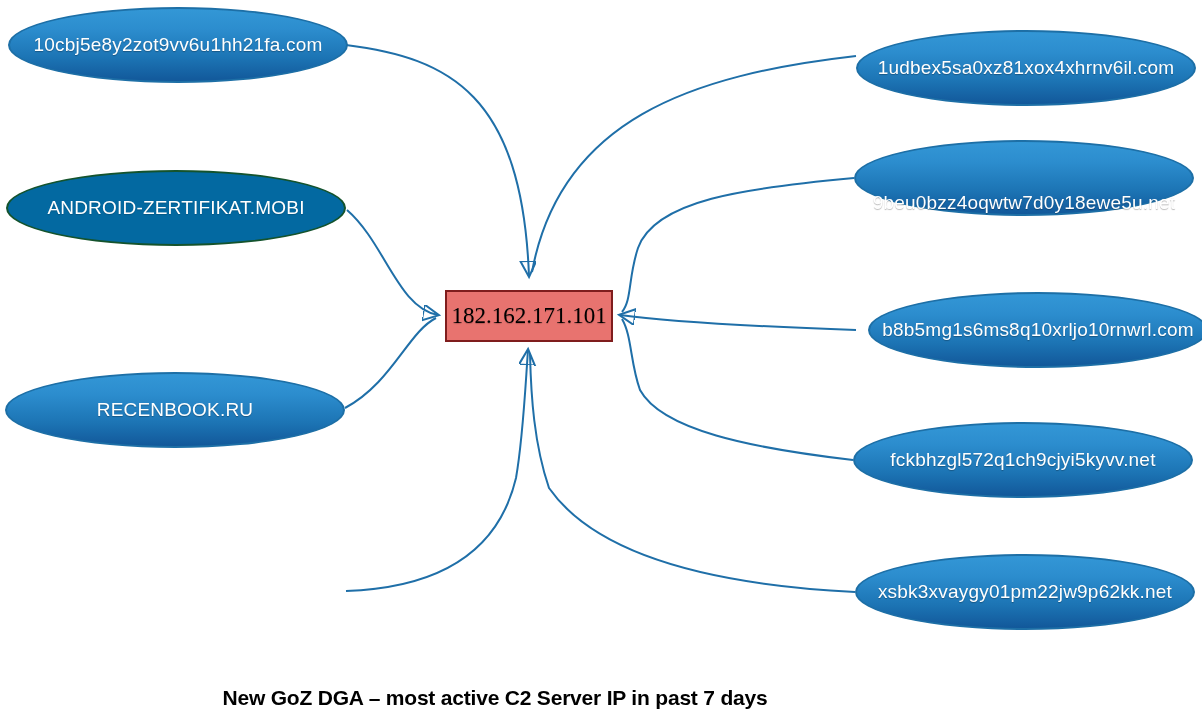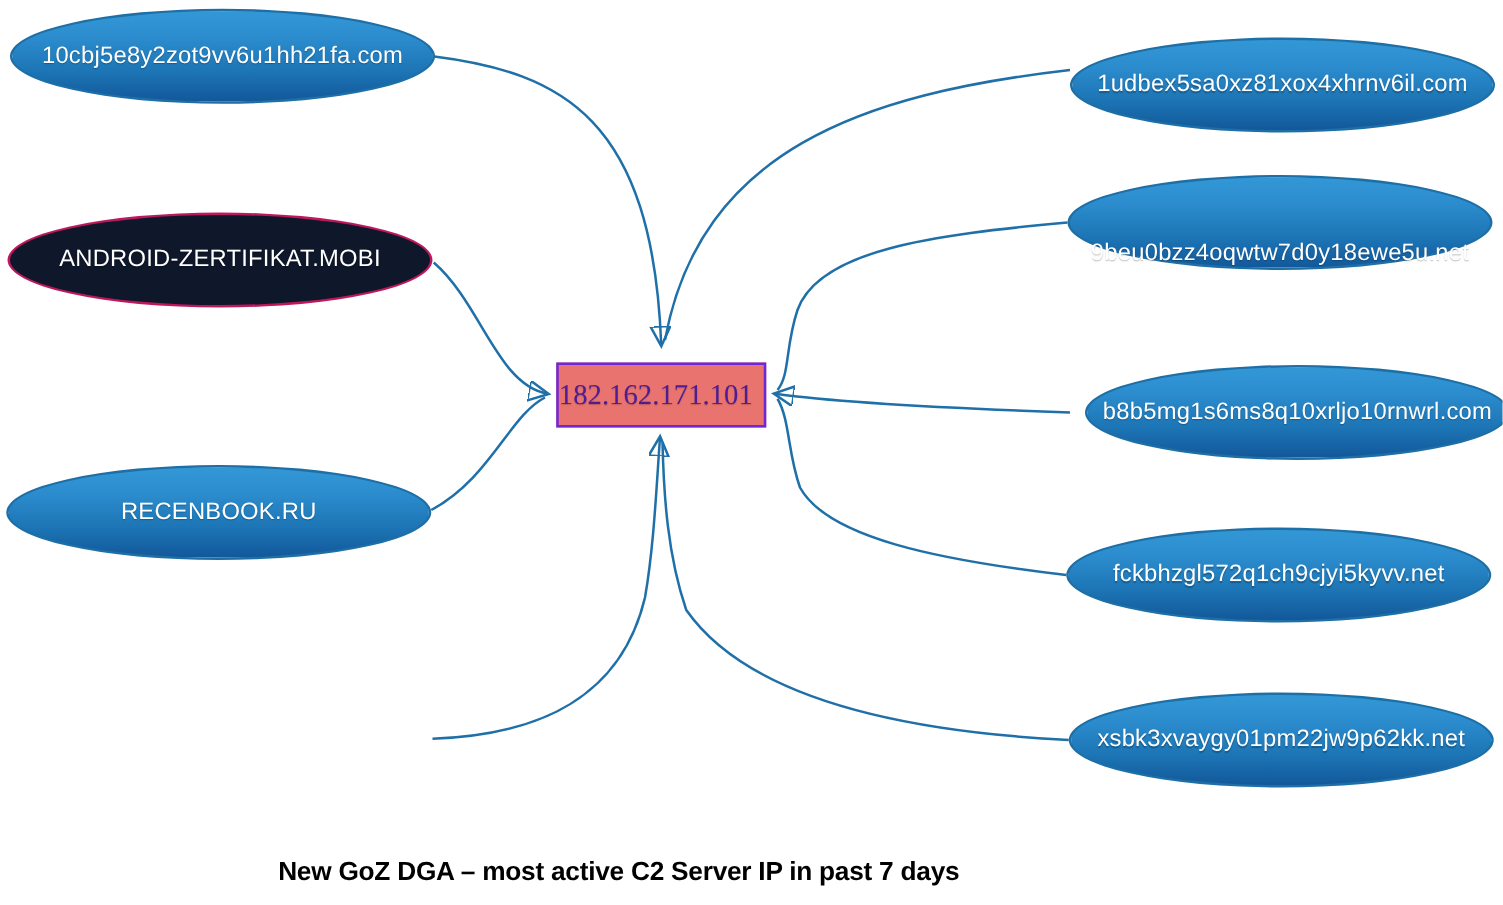--- a/index.html
+++ b/index.html
@@ -23,42 +23,42 @@
     font-size:19px;
     letter-spacing:0.2px;
     text-shadow:0 1px 1px rgba(0,0,0,0.28);
     box-sizing:border-box;
   }
   .node.blue{
     background:linear-gradient(180deg,#3397d6 0%,#2c8dce 28%,#1c74b4 68%,#12589a 100%);
     border:2px solid #1d6fa6;
   }
   .node.pink{
-    background:#0f172a;
-    border:2px solid #be185d;
+    background:#0369a1;
+    border:2px solid #14532d;
     text-shadow:0 1px 1px rgba(0,0,0,0.18);
   }
   .n0{left:8px;top:7px;}
   .n1{left:856px;top:30px;}
   .n2{left:6px;top:170px;}
   .n3{left:854px;top:140px;align-items:flex-end;}
   .n4{left:868px;top:292px;justify-content:center;}
   .n5{left:5px;top:372px;justify-content:center;}
   .n6{left:853px;top:422px;}
   .n7{left:6px;top:553px;}
   .n8{left:855px;top:554px;}
   .center-box{
     position:absolute;
     left:445px;top:290px;
     width:168px;height:52px;
     background:#e8736f;
-    border:2px solid #6d28d9;
+    border:2px solid #7f1d1d;
     box-sizing:border-box;
-    display:flex;align-items:center;
-    color:#4c1d95;
+    display:flex;align-items:center;justify-content:center;
+    color:#000000;
     font-family:"Liberation Serif", serif;
     font-size:23px;
     text-shadow:0 1px 1px rgba(0,0,0,0.2);
   }
   .caption{
     position:absolute;
     left:0;top:686px;width:990px;
     text-align:center;
     color:#000000;
     font-size:21px;

